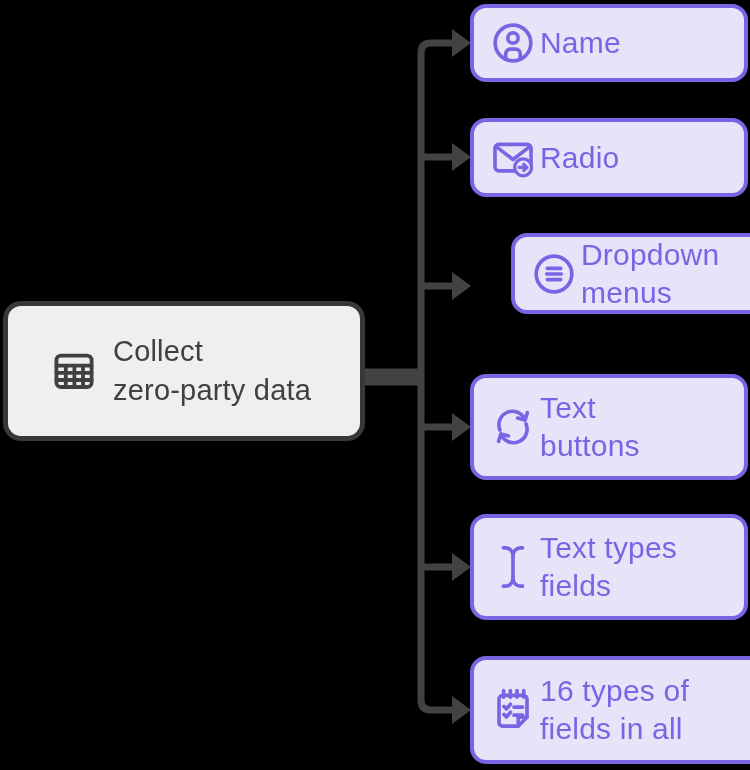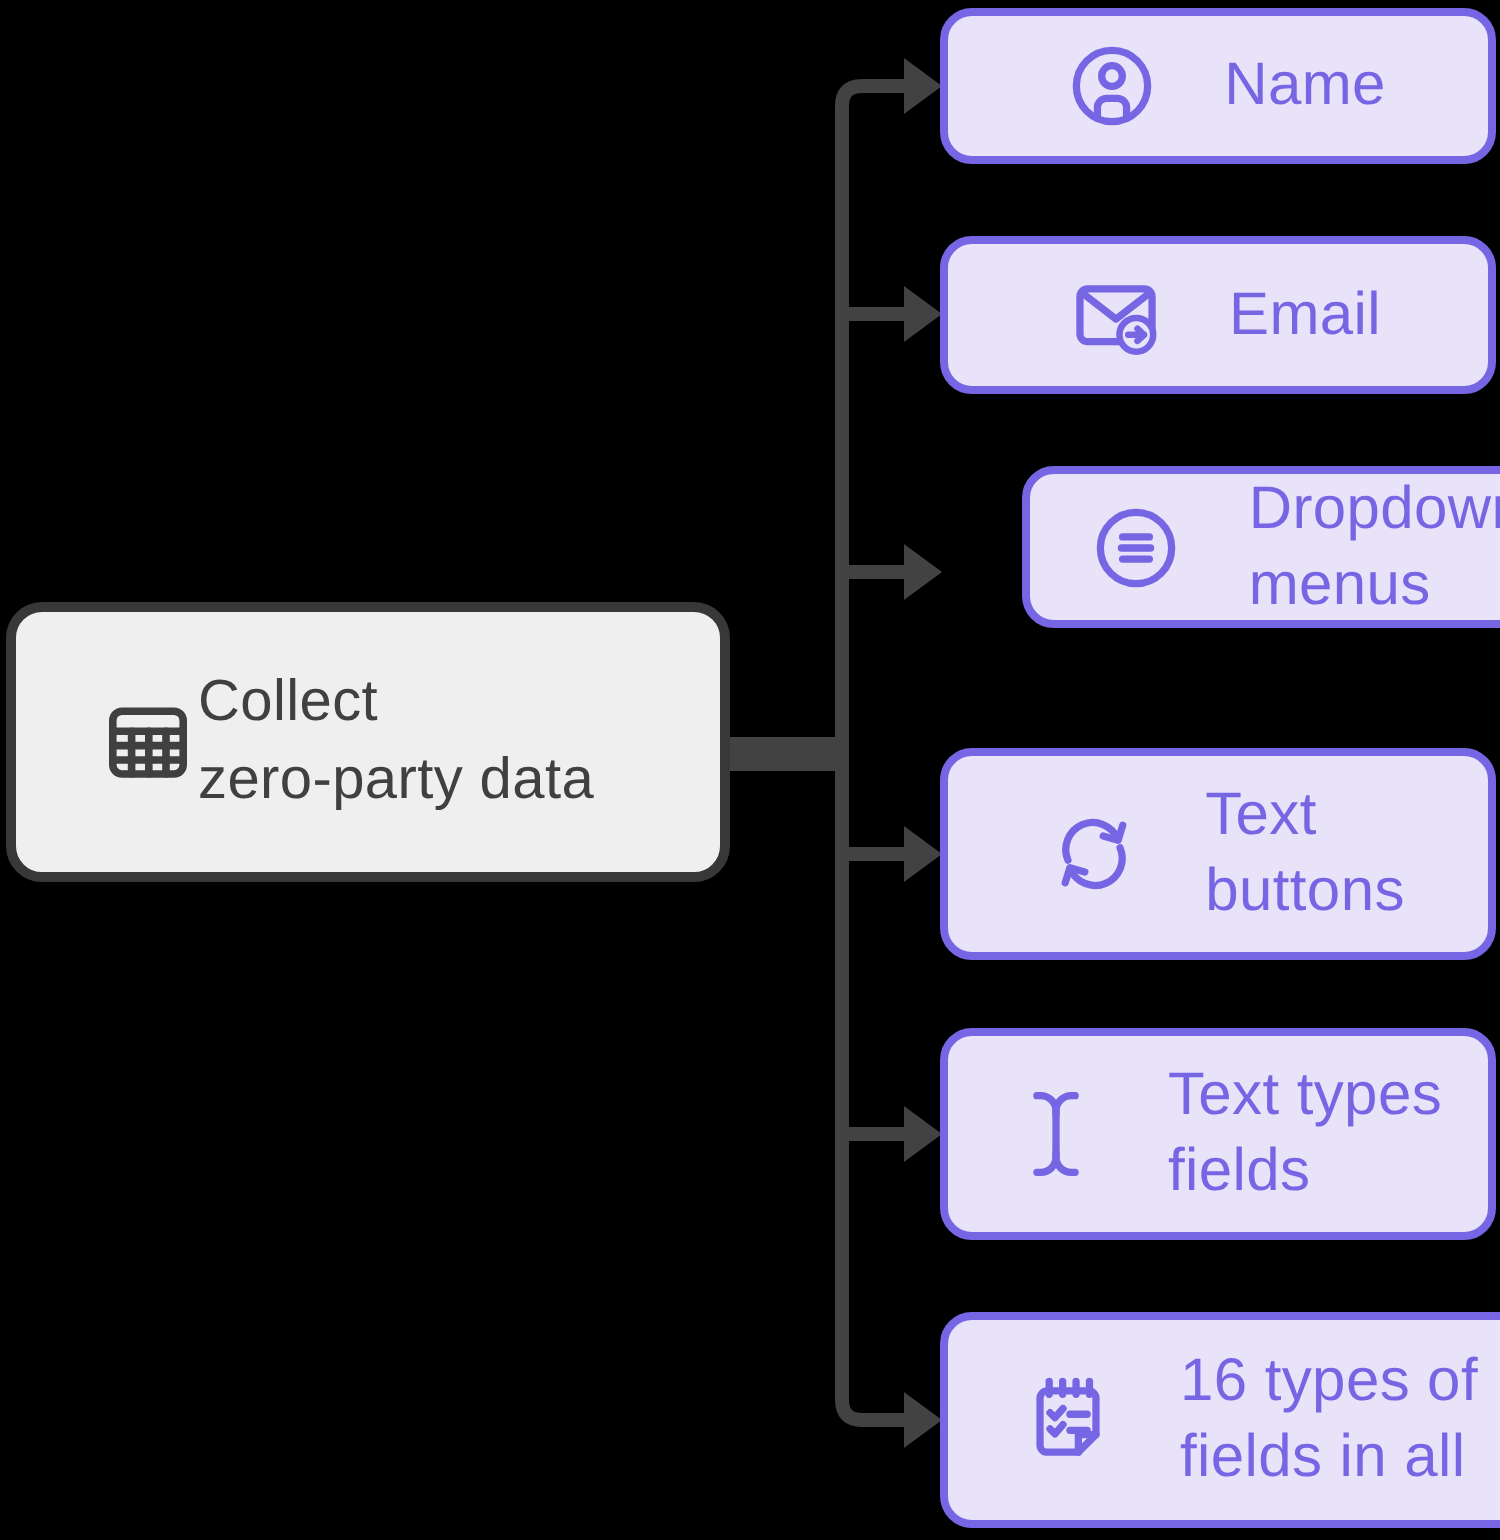--- a/index.html
+++ b/index.html
@@ -34,28 +34,27 @@
     stroke-width: 7;
     fill: none;
   }
   .connectors path.feeder { stroke-width: 17; }
   .connectors polygon { fill: var(--connector); }
 
   .node {
     position: absolute;
     display: flex;
     align-items: center;
-    gap: 33px;
+    gap: 4px;
     background: var(--node-fill);
     border: 4px solid var(--accent);
     border-radius: 16px;
     color: var(--accent);
     padding-left: 16px;
     padding-right: 8px;
-    justify-content: center;
   }
   .node .label {
     font-size: 30px;
     line-height: 38px;
     white-space: pre-line;
     letter-spacing: 0.2px;
   }
   .node .icon, .root .icon {
     flex: 0 0 auto;
     display: block;
@@ -63,21 +62,21 @@
   .node .icon svg { display: block; width: 46px; height: 46px; }
 
   .root {
     position: absolute;
     left: 3px;
     top: 301px;
     width: 362px;
     height: 140px;
     display: flex;
     align-items: center;
-    gap: 1px;
+    gap: 15px;
     background: var(--root-fill);
     border: 5px solid var(--root-border);
     border-radius: 18px;
     color: var(--root-text);
     padding-left: 42px;
     padding-right: 8px;
   }
   .root .icon svg { display: block; width: 48px; height: 48px; }
   .root .label {
     font-size: 29px;
@@ -151,21 +150,21 @@
 
   <div class="node n1">
     <span class="icon">
       <svg class="glyph" viewBox="0 0 24 24">
         <rect x="2.6" y="4.9" width="18.8" height="13.8" rx="2"></rect>
         <path d="M3.6 6.3 L12 12.8 L20.4 6.3"></path>
         <circle cx="17.3" cy="16.9" r="4.4" fill="var(--node-fill, #E9E3FA)" stroke-width="1.7"></circle>
         <path d="M15.2 16.9 h4.1 M17.6 15.3 l1.7 1.6 -1.7 1.6" stroke-width="1.7"></path>
       </svg>
     </span>
-    <span class="label">Email</span>
+    <span class="label">Radio</span>
   </div>
 
   <div class="node n2">
     <span class="icon">
       <svg class="glyph" viewBox="0 0 24 24">
         <circle cx="12" cy="12" r="9.3"></circle>
         <path d="M8.5 9.1 H15.5 M8.2 12 H15.8 M8.5 14.9 H15.5"></path>
       </svg>
     </span>
     <span class="label">Dropdown

